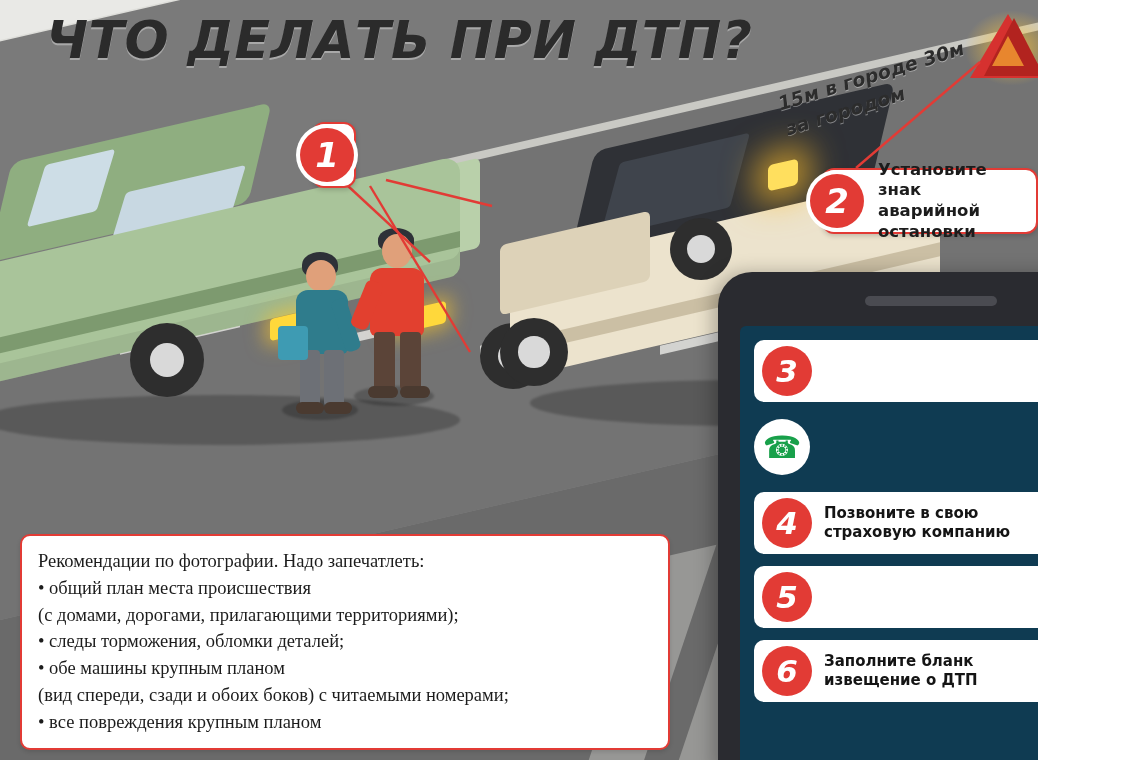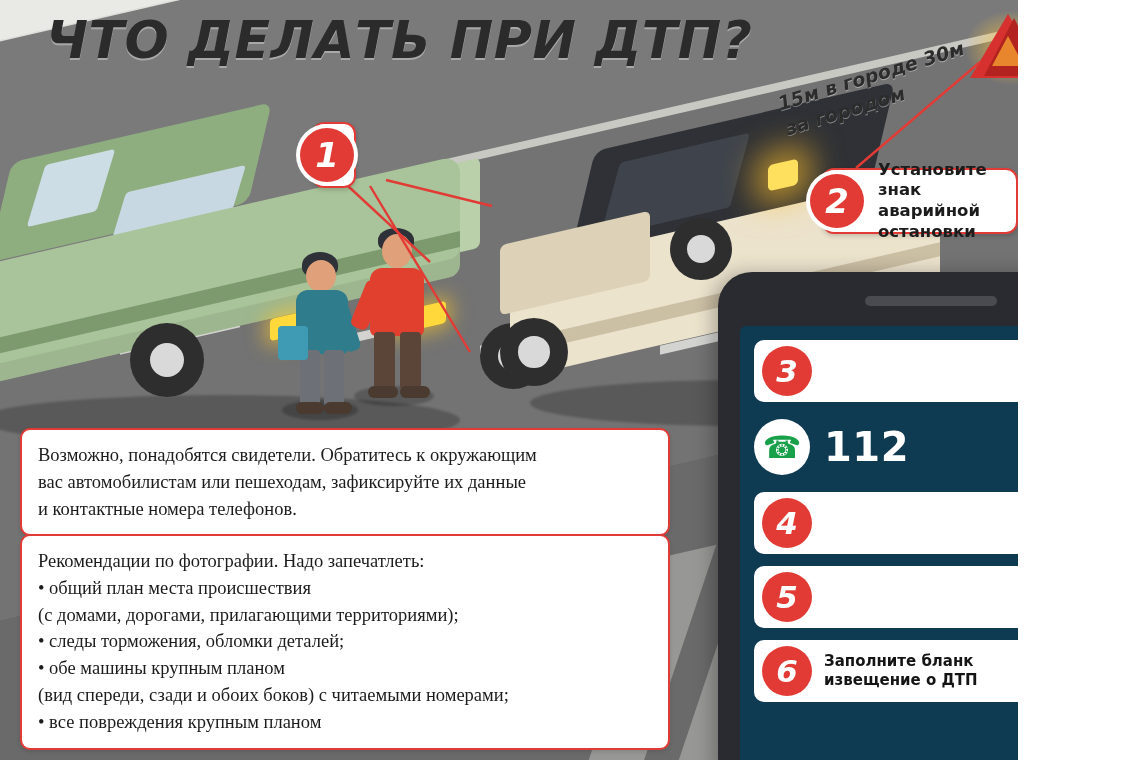--- a/index.html
+++ b/index.html
@@ -8,20 +8,21 @@
     padding: 0;
     background: #ffffff;
   }
   #root {
     position: relative;
     width: 1018px;
     height: 760px;
     overflow: hidden;
     background: #f2f2ef;
     font-family: "Liberation Sans", sans-serif;
+    padding-left: 20px;
     -webkit-font-smoothing: antialiased;
   }
 
   
   .road-bg {
     position: absolute;
     inset: 0;
     background: #e9e9e6;
     overflow: hidden;
   }
@@ -566,23 +567,20 @@
   <div class="callout" id="callout-1">
     <div class="badge">1</div>
   </div>
 
   <div class="callout" id="callout-2">
     <div class="badge">2</div>
     <div class="callout-text">Установите знак
 аварийной остановки</div>
   </div>
 
-  <div class="textbox" id="textbox-witnesses">Возможно, понадобятся свидетели. Обратитесь к окружающим
-вас автомобилистам или пешеходам, зафиксируйте их данные
-и контактные номера телефонов.</div>
 
   <div class="camera">
     <div class="cam-top"></div>
     <div class="cam-body"></div>
     <div class="cam-lens-out"></div>
     <div class="cam-lens-in"></div>
     <div class="cam-flash"></div>
   </div>
 
   <div class="textbox" id="textbox-photos">Рекомендации по фотографии. Надо запечатлеть:
@@ -598,25 +596,26 @@
     <div class="phone-screen">
 
       <div class="step-row">
         <div class="badge">3</div>
       </div>
 
       <div class="emergency-row">
         <div class="phone-circle">
           <span class="phone-glyph">☎</span>
         </div>
-        <div class="emg-number">112</div>
       </div>
 
       <div class="step-row">
         <div class="badge">4</div>
+        <div class="step-text">Позвоните в свою
+страховую компанию</div>
       </div>
 
       <div class="step-row">
         <div class="badge">5</div>
       </div>
 
       <div class="step-row">
         <div class="badge">6</div>
         <div class="step-text">Заполните бланк
 извещение о ДТП</div>

